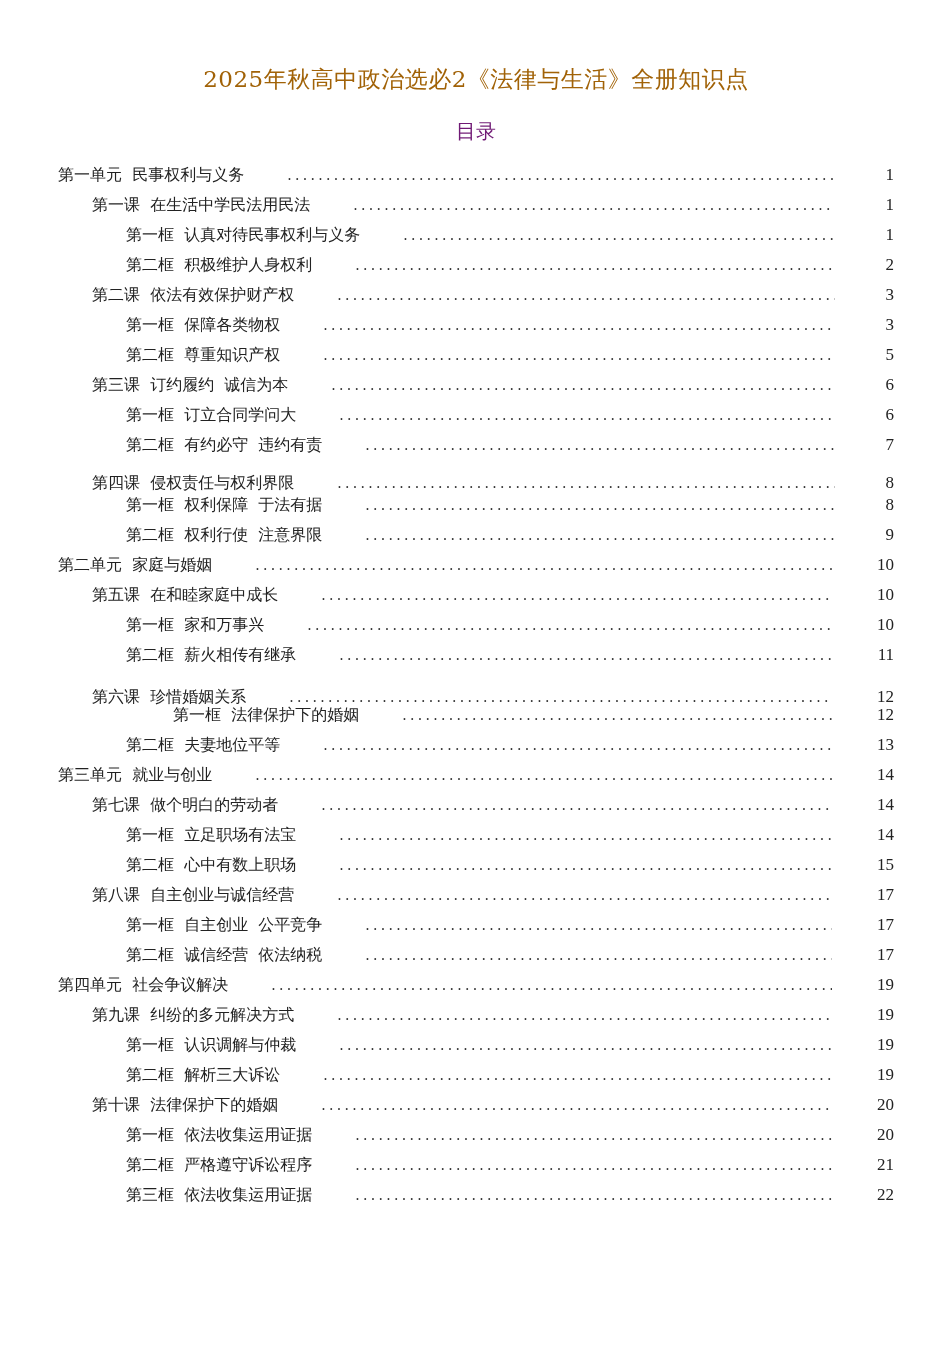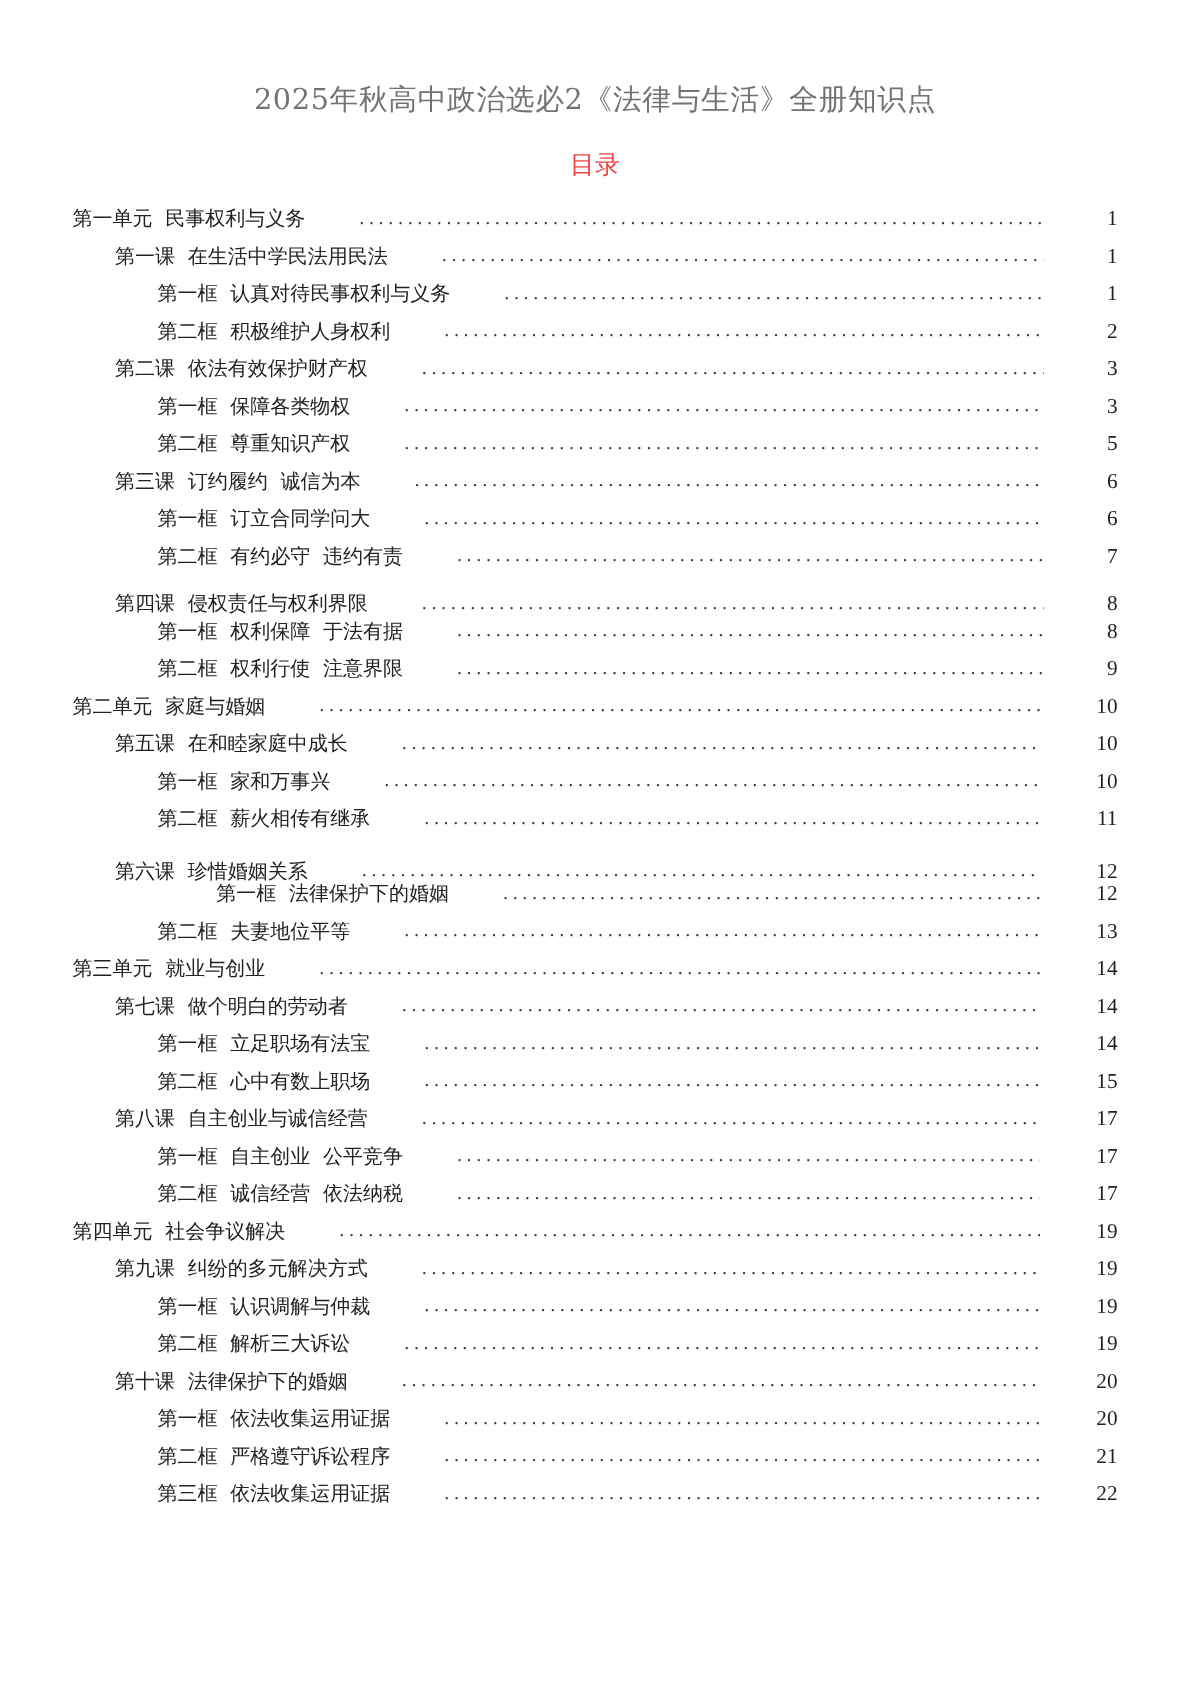--- a/index.html
+++ b/index.html
@@ -1,21 +1,21 @@
 <!DOCTYPE html>
 <html><head>
   <meta charset="utf-8">
   <style>
     html, body { margin: 0; padding: 0; background: #ffffff; }
     body { width: 952px; height: 1347px; position: relative; overflow: hidden;
            font-family: "DejaVu Serif", "Liberation Serif", serif; color: #1a1a1a; }
     .title { position: absolute; top: 64px; left: 0; width: 952px; text-align: center;
-             font-size: 23px; letter-spacing: 0.5px; color: #737373; }
+             font-size: 23px; letter-spacing: 0.5px; color: #a16207; }
     .subtitle { position: absolute; top: 118px; left: 0; width: 952px; text-align: center;
-                font-size: 20px; color: #ef4444; }
+                font-size: 20px; color: #701a75; }
     .toc { position: absolute; top: 160px; left: 0; width: 952px; }
     .row { position: absolute; height: 30px; display: flex; align-items: center;
            font-size: 16px; color: #222; right: 58px; gap: 39px; }
     .row .label { white-space: pre; flex: 0 0 auto; }
     .row .dots { flex: 1 1 auto; overflow: hidden; white-space: nowrap; margin: 0 6px 0 4px;
                  letter-spacing: 3.3px; color: #333; font-size: 14px; line-height: 30px; }
     .row .page { flex: 0 0 auto; min-width: 14px; text-align: right;
                  font-family: "Liberation Serif", serif; font-size: 17px; }
     .lvl0 { left: 58px; }
     .lvl1 { left: 92px; }

